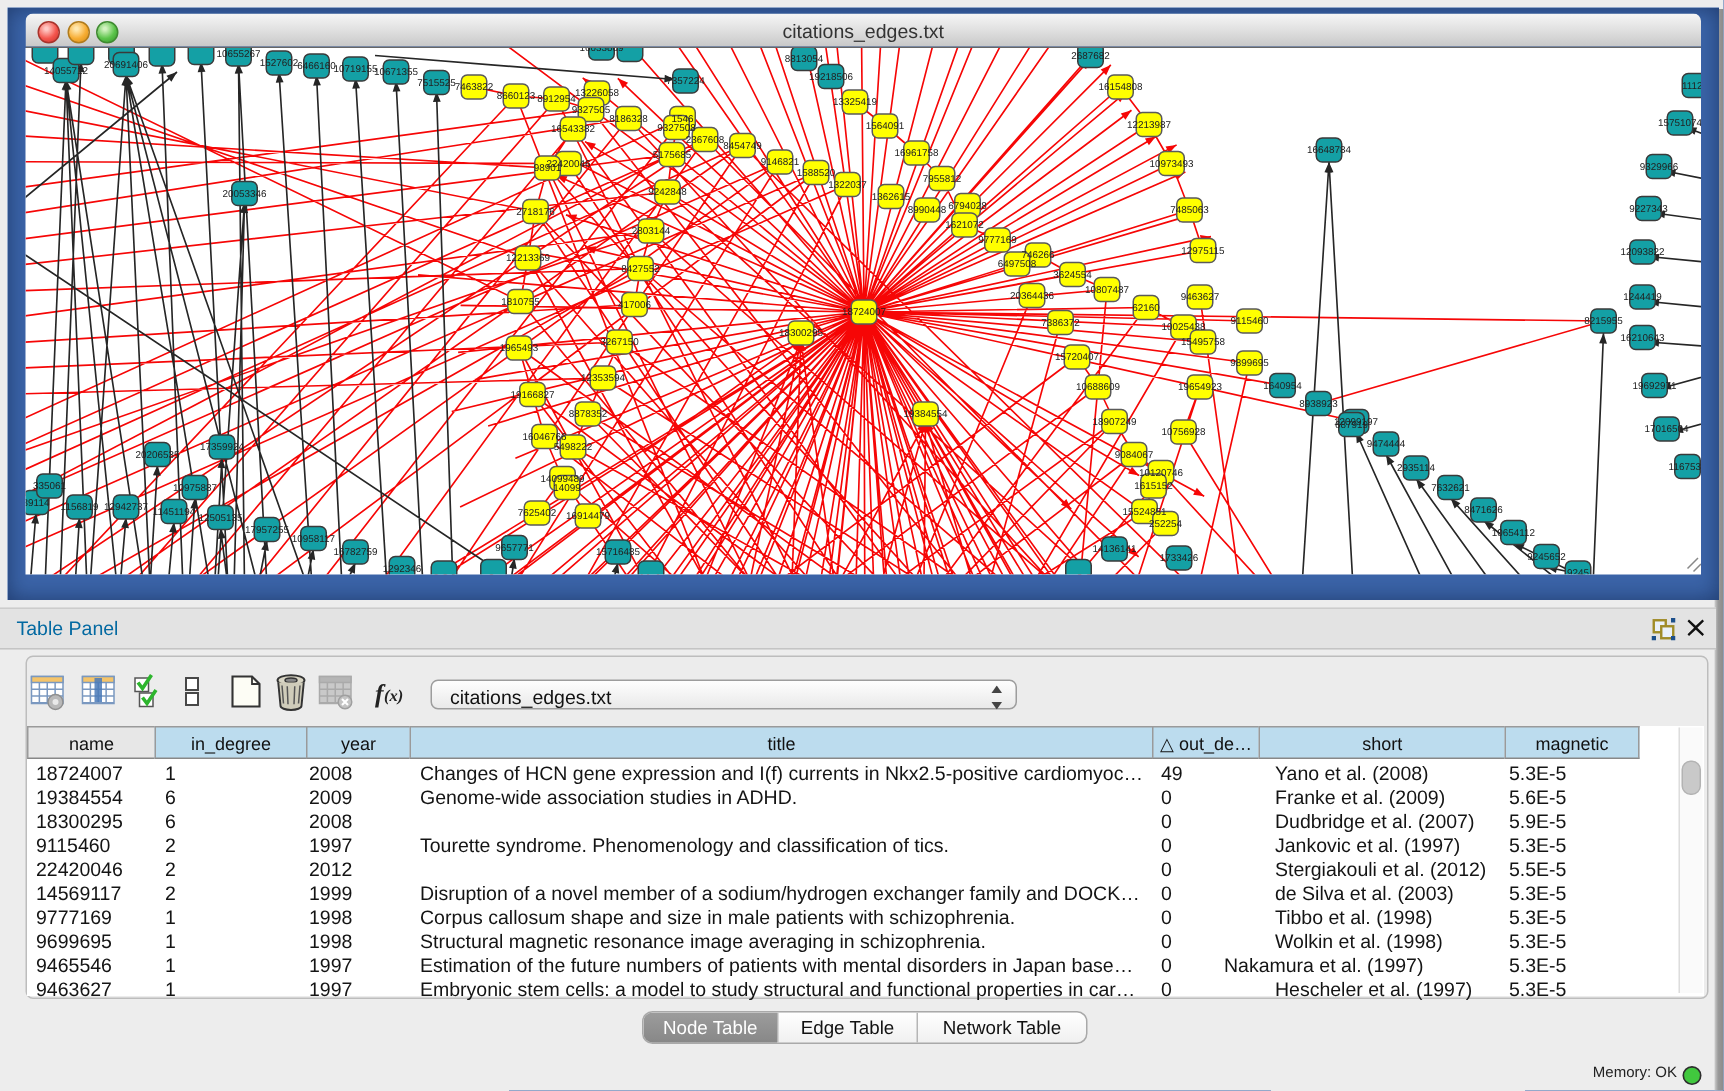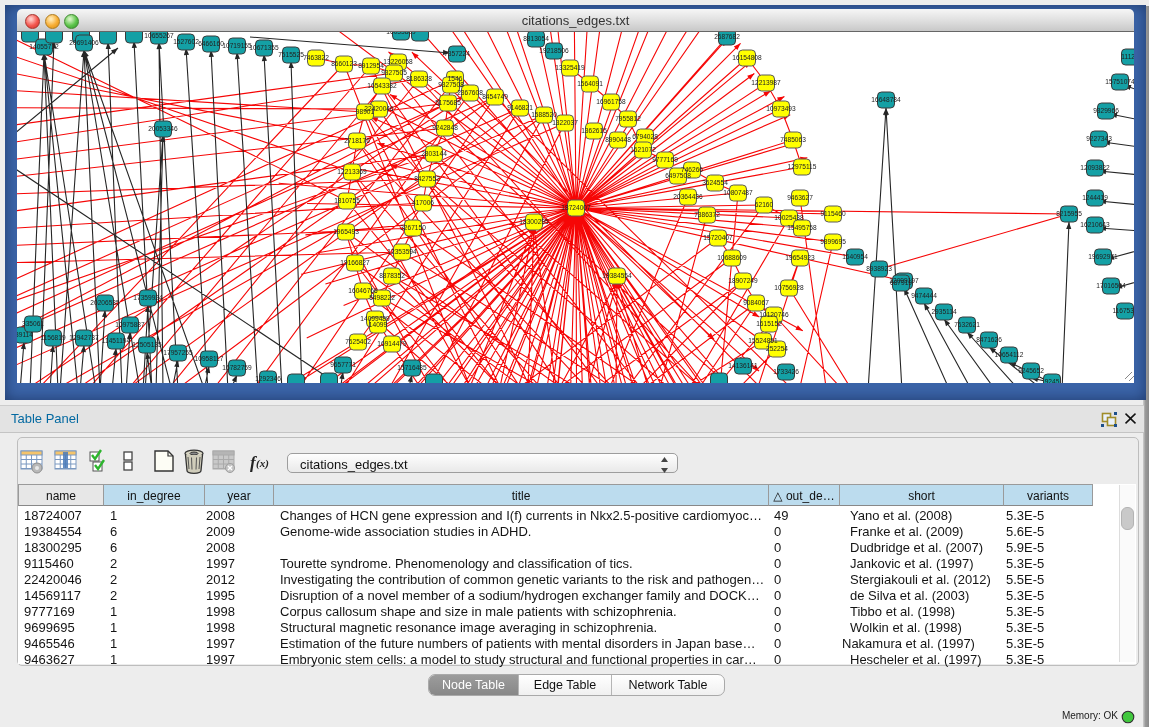--- a/index.html
+++ b/index.html
@@ -398,21 +398,21 @@
       <path d="M4.5 16 L8 11 L1 11 Z" fill="#444"></path>
   </svg>
 </div>
 <div class="abs" id="tablewrap"></div>
 <div class="hcell" style="left:18px;width:85px;background:#e7e7e7">name</div>
 <div class="hcell" style="left:103px;width:101px">in_degree</div>
 <div class="hcell" style="left:204px;width:69px">year</div>
 <div class="hcell" style="left:273px;width:495px">title</div>
 <div class="hcell" style="left:768px;width:71px">△ out_de…</div>
 <div class="hcell" style="left:839px;width:164px">short</div>
-<div class="hcell" style="left:1003px;width:90px;border-right:1px solid #9a9a9a">variants</div>
+<div class="hcell" style="left:1003px;width:90px;border-right:1px solid #9a9a9a">magnetic</div>
 <div class="tr" style="top:508px">
     <span style="left:24px">18724007</span>
     <span style="left:110px">1</span>
     <span style="left:206px">2008</span>
     <span style="left:280px">Changes of HCN gene expression and I(f) currents in Nkx2.5-positive cardiomyoc…</span>
     <span style="left:774px">49</span>
     <span style="left:850px">Yano et al. (2008)</span>
     <span style="left:1006px">5.3E-5</span>
   </div>
 <div class="tr" style="top:524px">
@@ -438,29 +438,28 @@
     <span style="left:206px">1997</span>
     <span style="left:280px">Tourette syndrome. Phenomenology and classification of tics.</span>
     <span style="left:774px">0</span>
     <span style="left:850px">Jankovic et al. (1997)</span>
     <span style="left:1006px">5.3E-5</span>
   </div>
 <div class="tr" style="top:572px">
     <span style="left:24px">22420046</span>
     <span style="left:110px">2</span>
     <span style="left:206px">2012</span>
-    <span style="left:280px">Investigating the contribution of common genetic variants to the risk and pathogen…</span>
     <span style="left:774px">0</span>
     <span style="left:850px">Stergiakouli et al. (2012)</span>
     <span style="left:1006px">5.5E-5</span>
   </div>
 <div class="tr" style="top:588px">
     <span style="left:24px">14569117</span>
     <span style="left:110px">2</span>
-    <span style="left:206px">1995</span>
+    <span style="left:206px">1999</span>
     <span style="left:280px">Disruption of a novel member of a sodium/hydrogen exchanger family and DOCK…</span>
     <span style="left:774px">0</span>
     <span style="left:850px">de Silva et al. (2003)</span>
     <span style="left:1006px">5.3E-5</span>
   </div>
 <div class="tr" style="top:604px">
     <span style="left:24px">9777169</span>
     <span style="left:110px">1</span>
     <span style="left:206px">1998</span>
     <span style="left:280px">Corpus callosum shape and size in male patients with schizophrenia.</span>
@@ -476,21 +475,21 @@
     <span style="left:774px">0</span>
     <span style="left:850px">Wolkin et al. (1998)</span>
     <span style="left:1006px">5.3E-5</span>
   </div>
 <div class="tr" style="top:636px">
     <span style="left:24px">9465546</span>
     <span style="left:110px">1</span>
     <span style="left:206px">1997</span>
     <span style="left:280px">Estimation of the future numbers of patients with mental disorders in Japan base…</span>
     <span style="left:774px">0</span>
-    <span style="left:842px">Nakamura et al. (1997)</span>
+    <span style="left:816px">Nakamura et al. (1997)</span>
     <span style="left:1006px">5.3E-5</span>
   </div>
 <div class="tr" style="top:652px">
     <span style="left:24px">9463627</span>
     <span style="left:110px">1</span>
     <span style="left:206px">1997</span>
     <span style="left:280px">Embryonic stem cells: a model to study structural and functional properties in car…</span>
     <span style="left:774px">0</span>
     <span style="left:850px">Hescheler et al. (1997)</span>
     <span style="left:1006px">5.3E-5</span>

